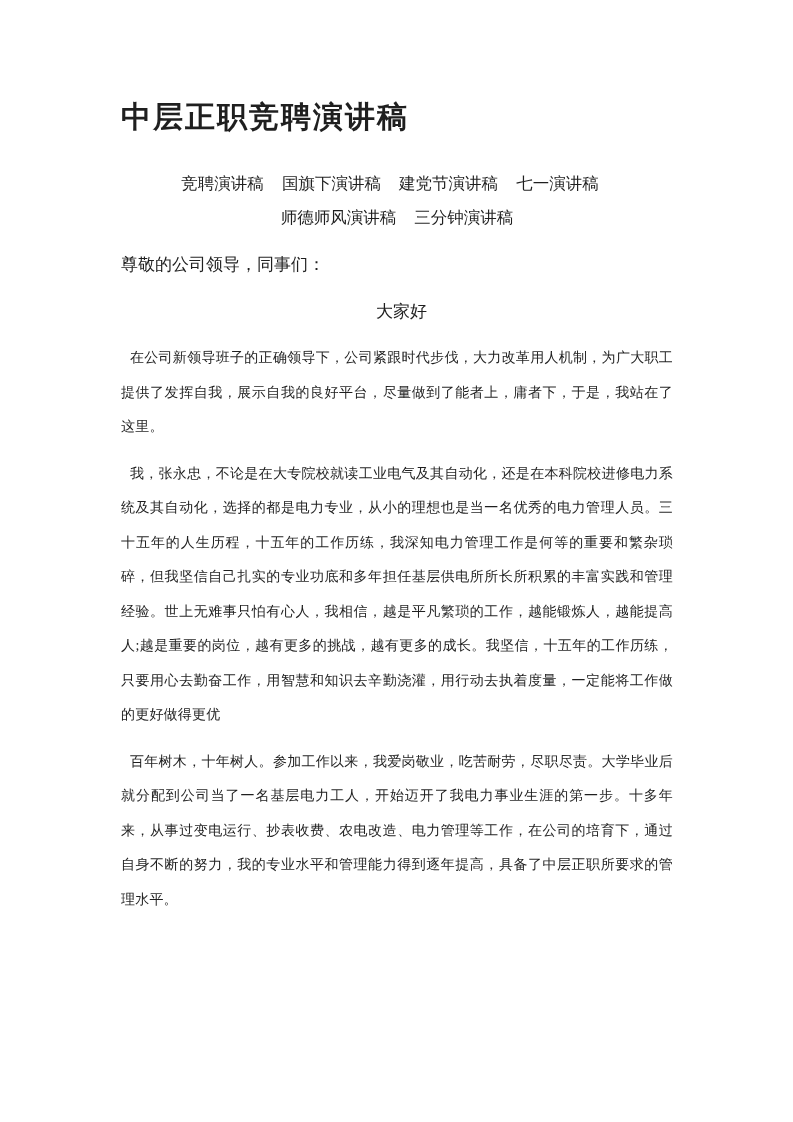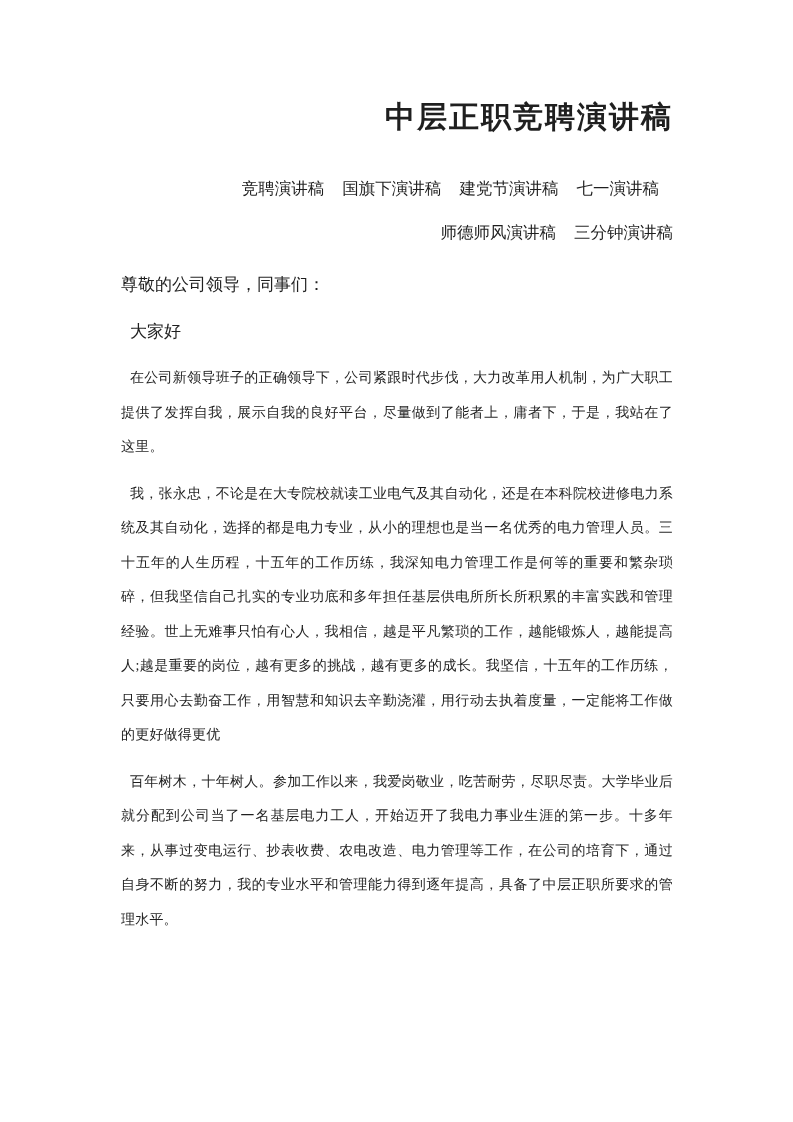--- a/index.html
+++ b/index.html
@@ -16,45 +16,46 @@
     padding: 95px 120px 0 121px;
     overflow: hidden;
     font-family: "Liberation Serif", "DejaVu Serif", serif;
     color: #1f1f1f;
   }
   .doc-title {
     margin: 0;
     font-size: 30px;
     font-weight: bold;
     line-height: 44px;
-    text-align: right;
+    text-align: left;
     letter-spacing: 2px;
     white-space: nowrap;
   }
   .tags {
     margin-top: 28px;
     font-size: 16.5px;
-    line-height: 44px;
-    text-align: right;
+    line-height: 34px;
+    text-align: center;
   }
   .tag {
     display: inline-block;
     margin-right: 14px;
   }
   .tag:last-child { margin-right: 0; }
   .salutation {
     margin: 13px 0 0;
     font-size: 17px;
     line-height: 34.5px;
   }
   .greeting {
     margin: 12px 0 0;
     font-size: 17px;
     line-height: 34.5px;
     text-indent: 9px;
+    text-align: center;
   }
   .body-para {
     margin: 12px 0 0;
     font-size: 14px;
     line-height: 34.5px;
     text-align: justify;
     text-justify: inter-character;
     text-indent: 9px;
     letter-spacing: 0.2px;
   }

